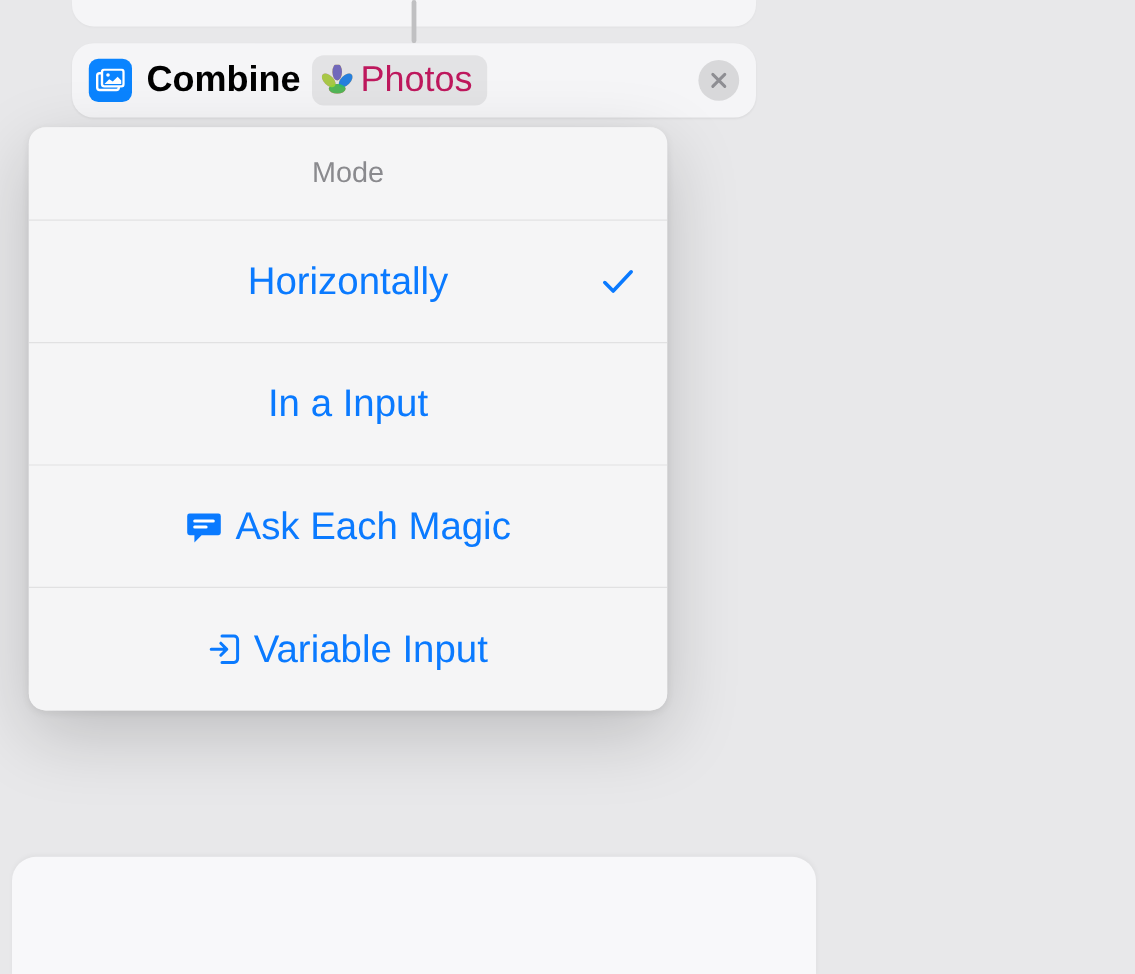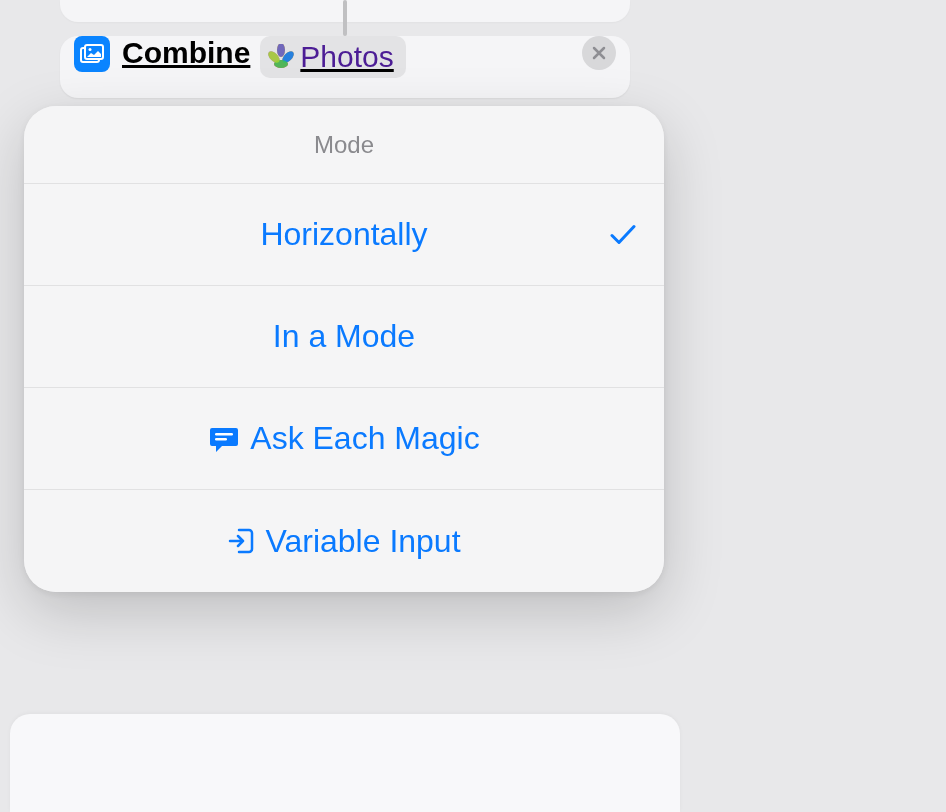--- a/index.html
+++ b/index.html
@@ -28,24 +28,23 @@
     
     .action-card {
       position: absolute;
       left: 60px;
       top: 36px;
       width: 570px;
       height: 62px;
       background: #f5f5f7;
       border-radius: 18px;
       display: flex;
-      align-items: flex-start;
+      align-items: center;
       padding: 0 14px;
       box-shadow: 0 1px 2px rgba(0,0,0,0.06);
-      text-decoration: underline;
     }
     
     .action-card-fade {
       position: absolute;
       left: 60px;
       top: 0;
       width: 570px;
       height: 22px;
       background: #f5f5f7;
       border-radius: 0 0 18px 18px;
@@ -85,21 +84,21 @@
     }
     
     .photos-icon {
       width: 26px;
       height: 26px;
       margin-right: 6px;
     }
     
     .photos-label {
       font-size: 30px;
-      color: #4c1d95;
+      color: #be185d;
       font-weight: 400;
     }
     
     .close-btn {
       margin-left: auto;
       width: 34px;
       height: 34px;
       border-radius: 50%;
       background: #d8d8da;
       display: flex;
@@ -109,23 +108,23 @@
     
     .close-btn svg {
       width: 14px;
       height: 14px;
     }
     
     .menu-popover {
       position: absolute;
       left: 24px;
       top: 106px;
-      width: 640px;
+      width: 532px;
       background: rgba(245,245,247,0.95);
-      border-radius: 32px;
+      border-radius: 14px;
       box-shadow: 0 20px 60px rgba(0,0,0,0.18), 0 2px 8px rgba(0,0,0,0.08);
       overflow: hidden;
       backdrop-filter: blur(20px);
     }
     
     .menu-header {
       height: 78px;
       display: flex;
       align-items: center;
       justify-content: center;
@@ -239,21 +238,21 @@
     <span class="checkmark">
       <svg viewBox="0 0 26 22">
         <path d="M2 12 L9 19 L24 3" stroke="#0a7aff" stroke-width="3" fill="none" stroke-linecap="round" stroke-linejoin="round"></path>
       </svg>
     </span>
   </div>
 
 
   <div class="menu-item">
     <div class="menu-item-content">
-      <span>In a Mode</span>
+      <span>In a Input</span>
     </div>
   </div>
 
 
   <div class="menu-item">
     <div class="menu-item-content">
       <span class="menu-item-icon">
         <svg width="32" height="30" viewBox="0 0 32 30">
           <path d="M4 4 H28 A2 2 0 0 1 30 6 V20 A2 2 0 0 1 28 22 H14 L8 28 V22 H4 A2 2 0 0 1 2 20 V6 A2 2 0 0 1 4 4 Z" fill="#0a7aff"></path>
           <rect x="7" y="9" width="18" height="2.5" rx="1.25" fill="#fff"></rect>

